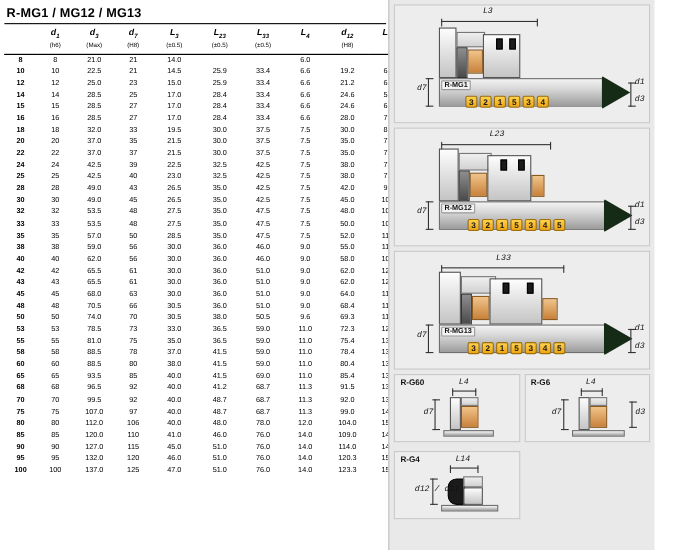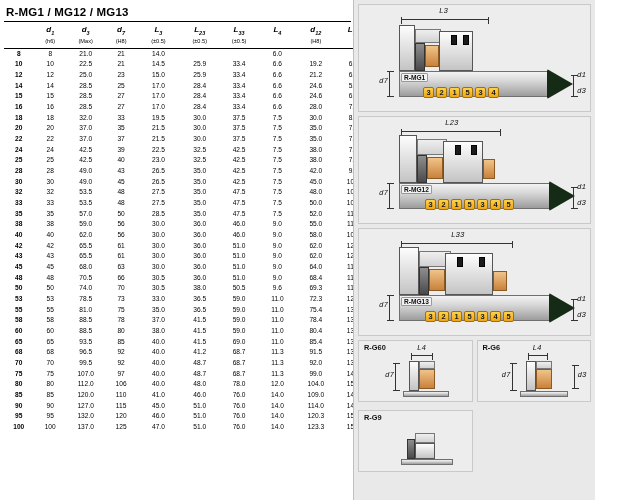--- a/index.html
+++ b/index.html
@@ -839,24 +839,28 @@
         <div class="blk grey" style="left:48px; top:20px; width:10px; height:30px;"></div>
         <div class="blk tan" style="left:58px; top:28px; width:16px; height:20px;"></div>
         <div class="blk ltgrey" style="left:58px; top:20px; width:16px; height:8px;"></div>
         <div class="shaft" style="left:42px; top:50px; width:48px; height:6px;"></div>
         <div class="vdimline" style="left:34px; top:22px; height:28px;"></div>
         <div class="dim" style="left:24px; top:30px;">d7</div>
         <div class="vdimline" style="left:96px; top:24px; height:24px;"></div>
         <div class="dim" style="left:100px; top:30px;">d3</div>
       </div>
 
-
       <div class="fig small">
-        <div class="code" style="left:3px; top:2px; background:none; border:none;">R-G9</div>
-        <div class="blk ltgrey" style="left:56px; top:22px; width:20px; height:10px;"></div>
-        <div class="blk grey" style="left:56px; top:32px; width:20px; height:16px;"></div>
-        <div class="blk dark" style="left:48px; top:28px; width:8px; height:20px;"></div>
+        <div class="code" style="left:3px; top:2px; background:none; border:none;">R-G4</div>
+        <div class="dimline" style="left:50px; top:14px; width:26px;"></div>
+        <div class="dim" style="left:55px; top:3px;">L14</div>
+        <div class="blk black" style="left:48px; top:24px; width:16px; height:24px; border-radius:8px 0 0 8px;"></div>
+        <div class="blk ltgrey" style="left:62px; top:22px; width:18px; height:10px;"></div>
+        <div class="blk grey" style="left:62px; top:32px; width:18px; height:16px;"></div>
         <div class="shaft" style="left:42px; top:48px; width:52px; height:6px;"></div>
+        <div class="vdimline" style="left:34px; top:24px; height:24px;"></div>
+        <div class="dim" style="left:18px; top:30px;">d12 / d11</div>
       </div>
+
 
     </div>
   </div>
 </div>
 
 </body></html>

